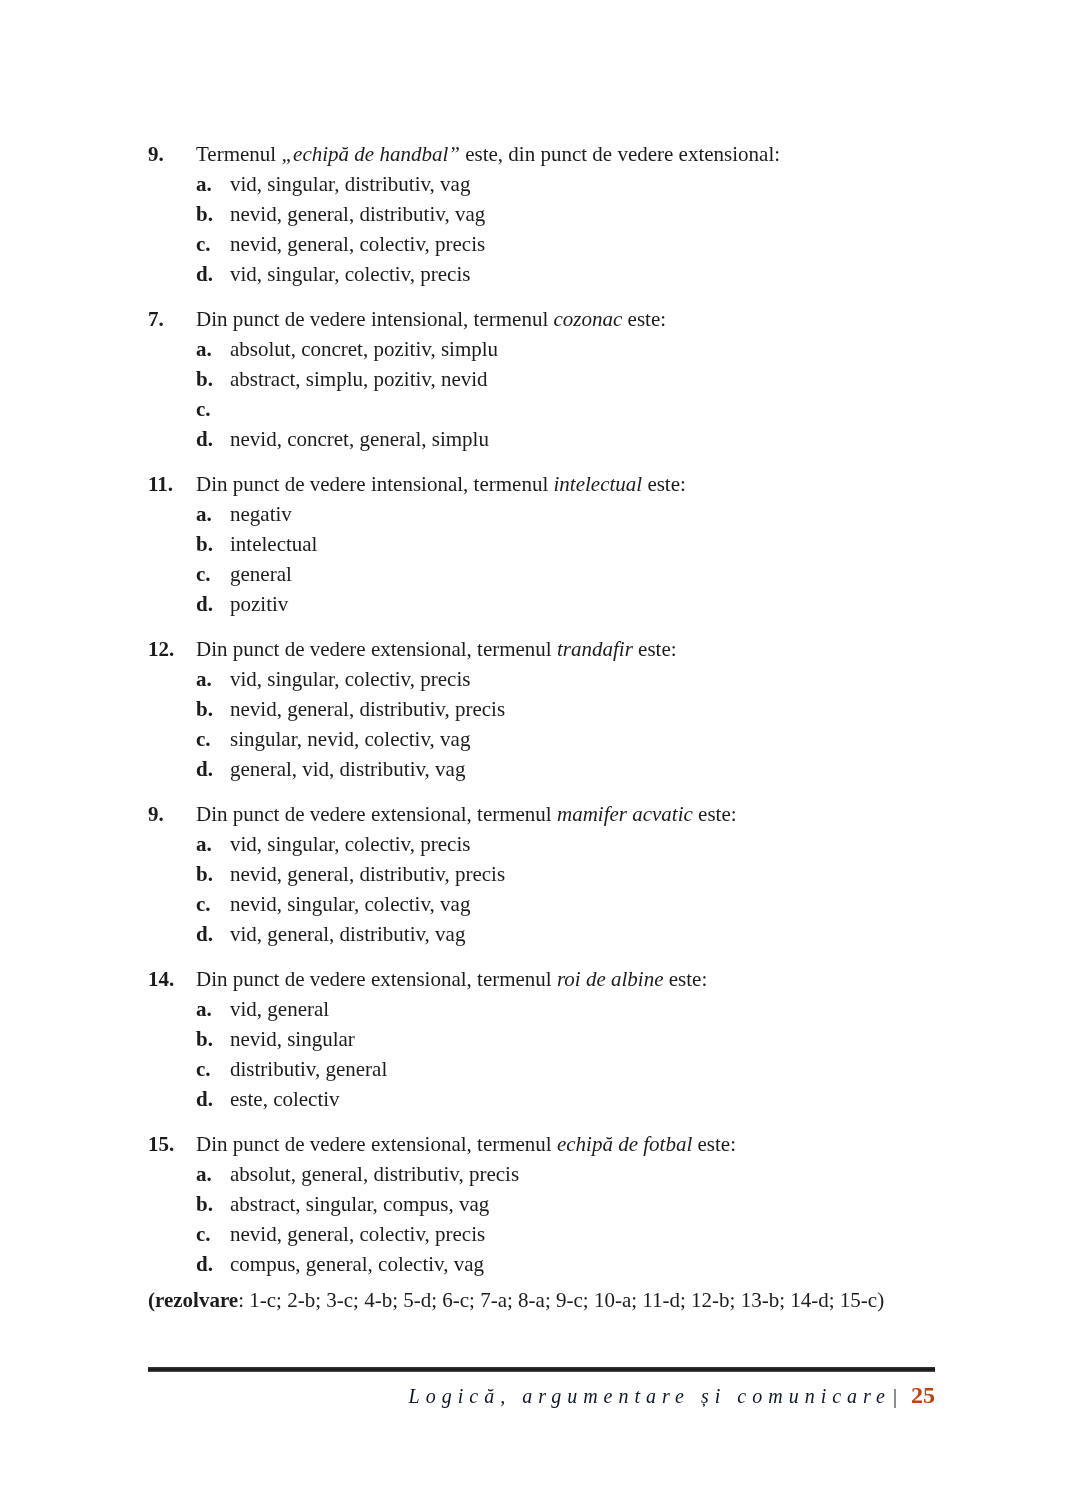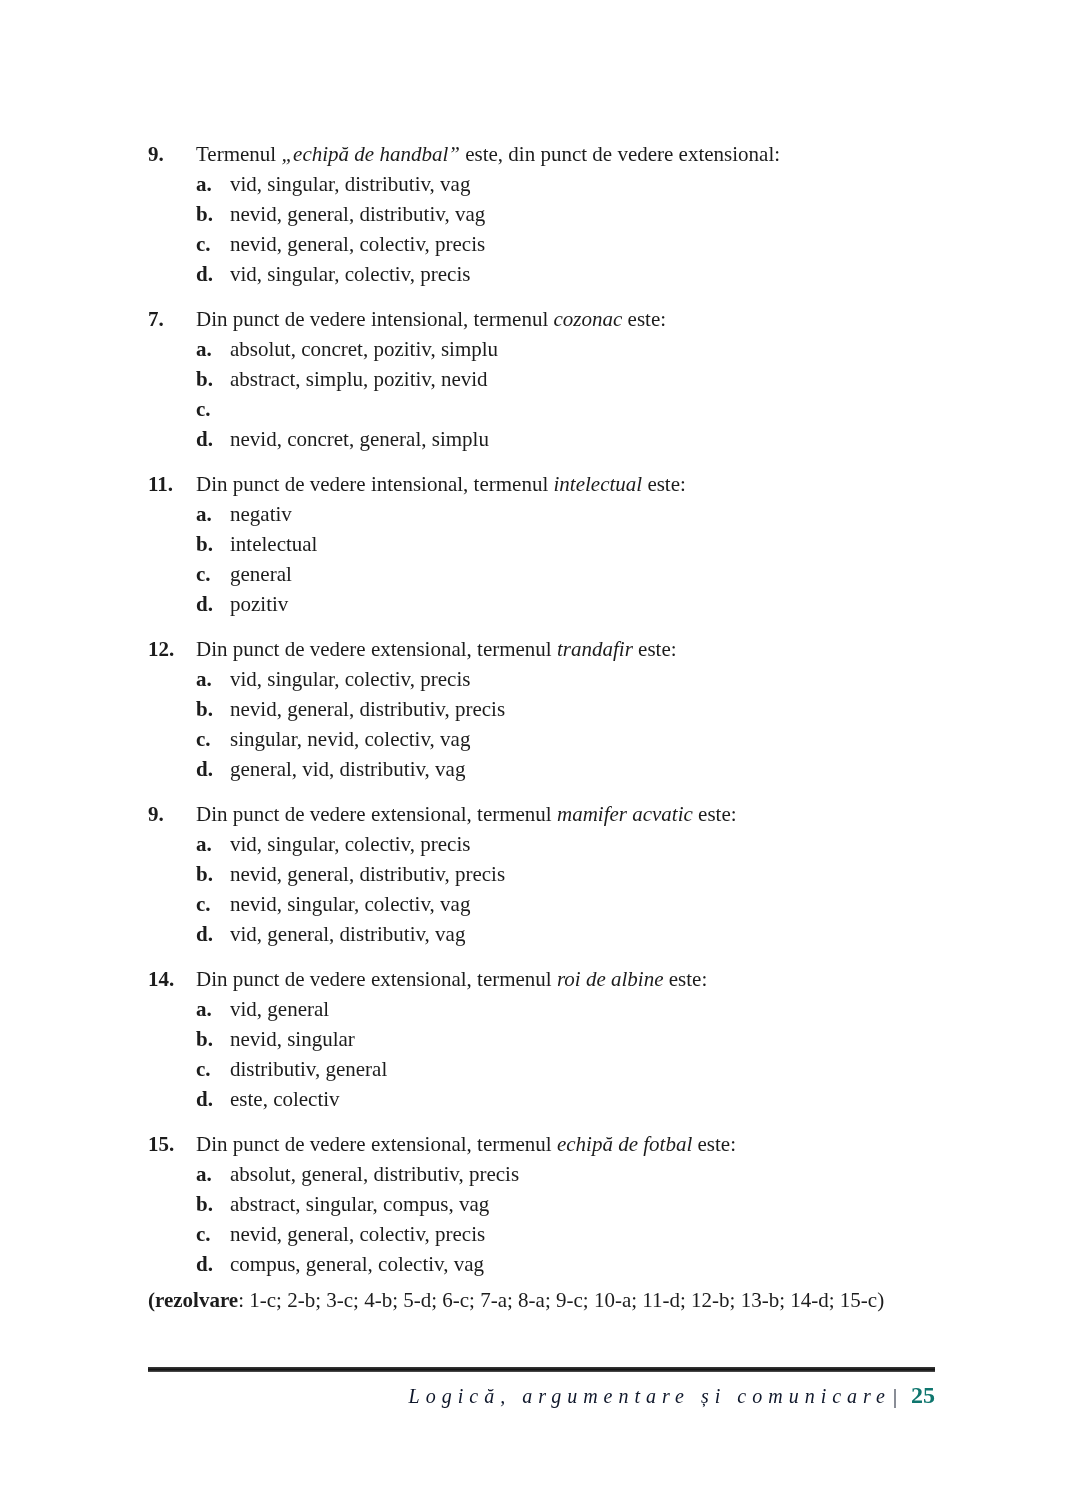--- a/index.html
+++ b/index.html
@@ -71,21 +71,21 @@
   .footer-bar {
     font-style: normal;
     letter-spacing: normal;
     padding-left: 2px;
   }
   .footer-page {
     font-weight: bold;
     font-size: 24px;
     letter-spacing: normal;
     margin-left: 14px;
-    color: #0f766e;
+    color: #c2410c;
   }
 </style>
 </head>
 <body>
 
 <div class="page">
 
   <div id="question-list">
     <div class="question">
       <div class="qnum">9.</div>

